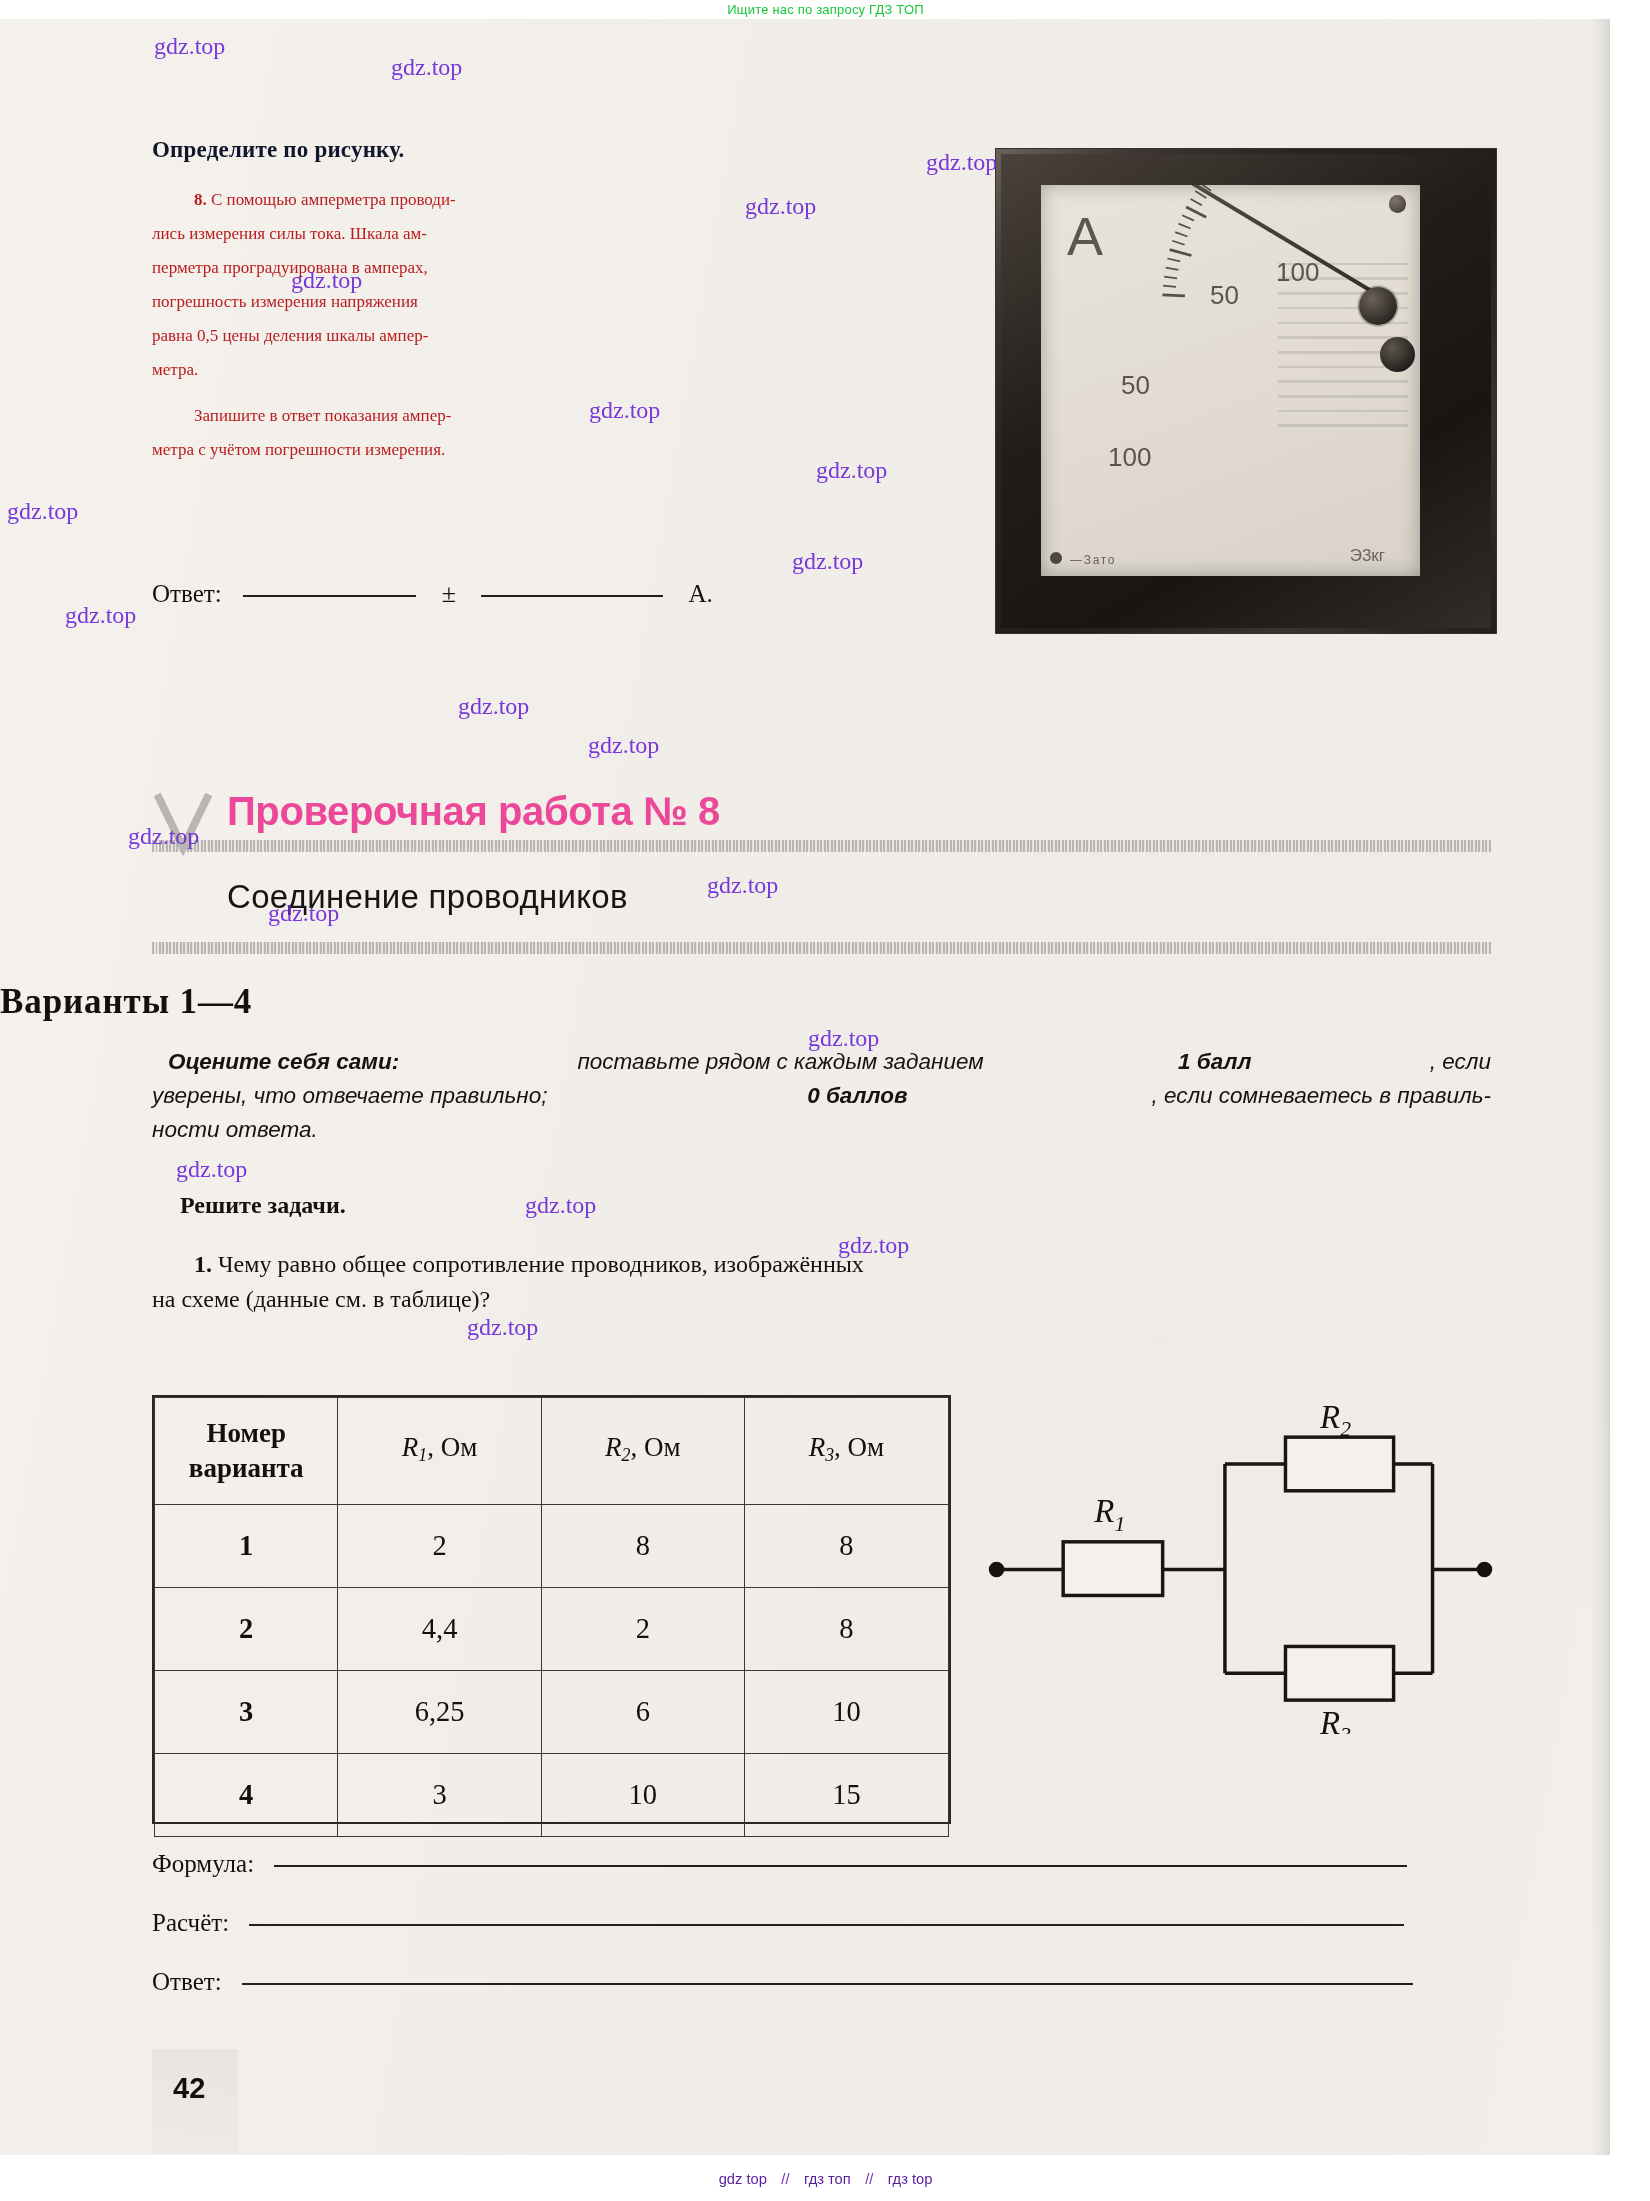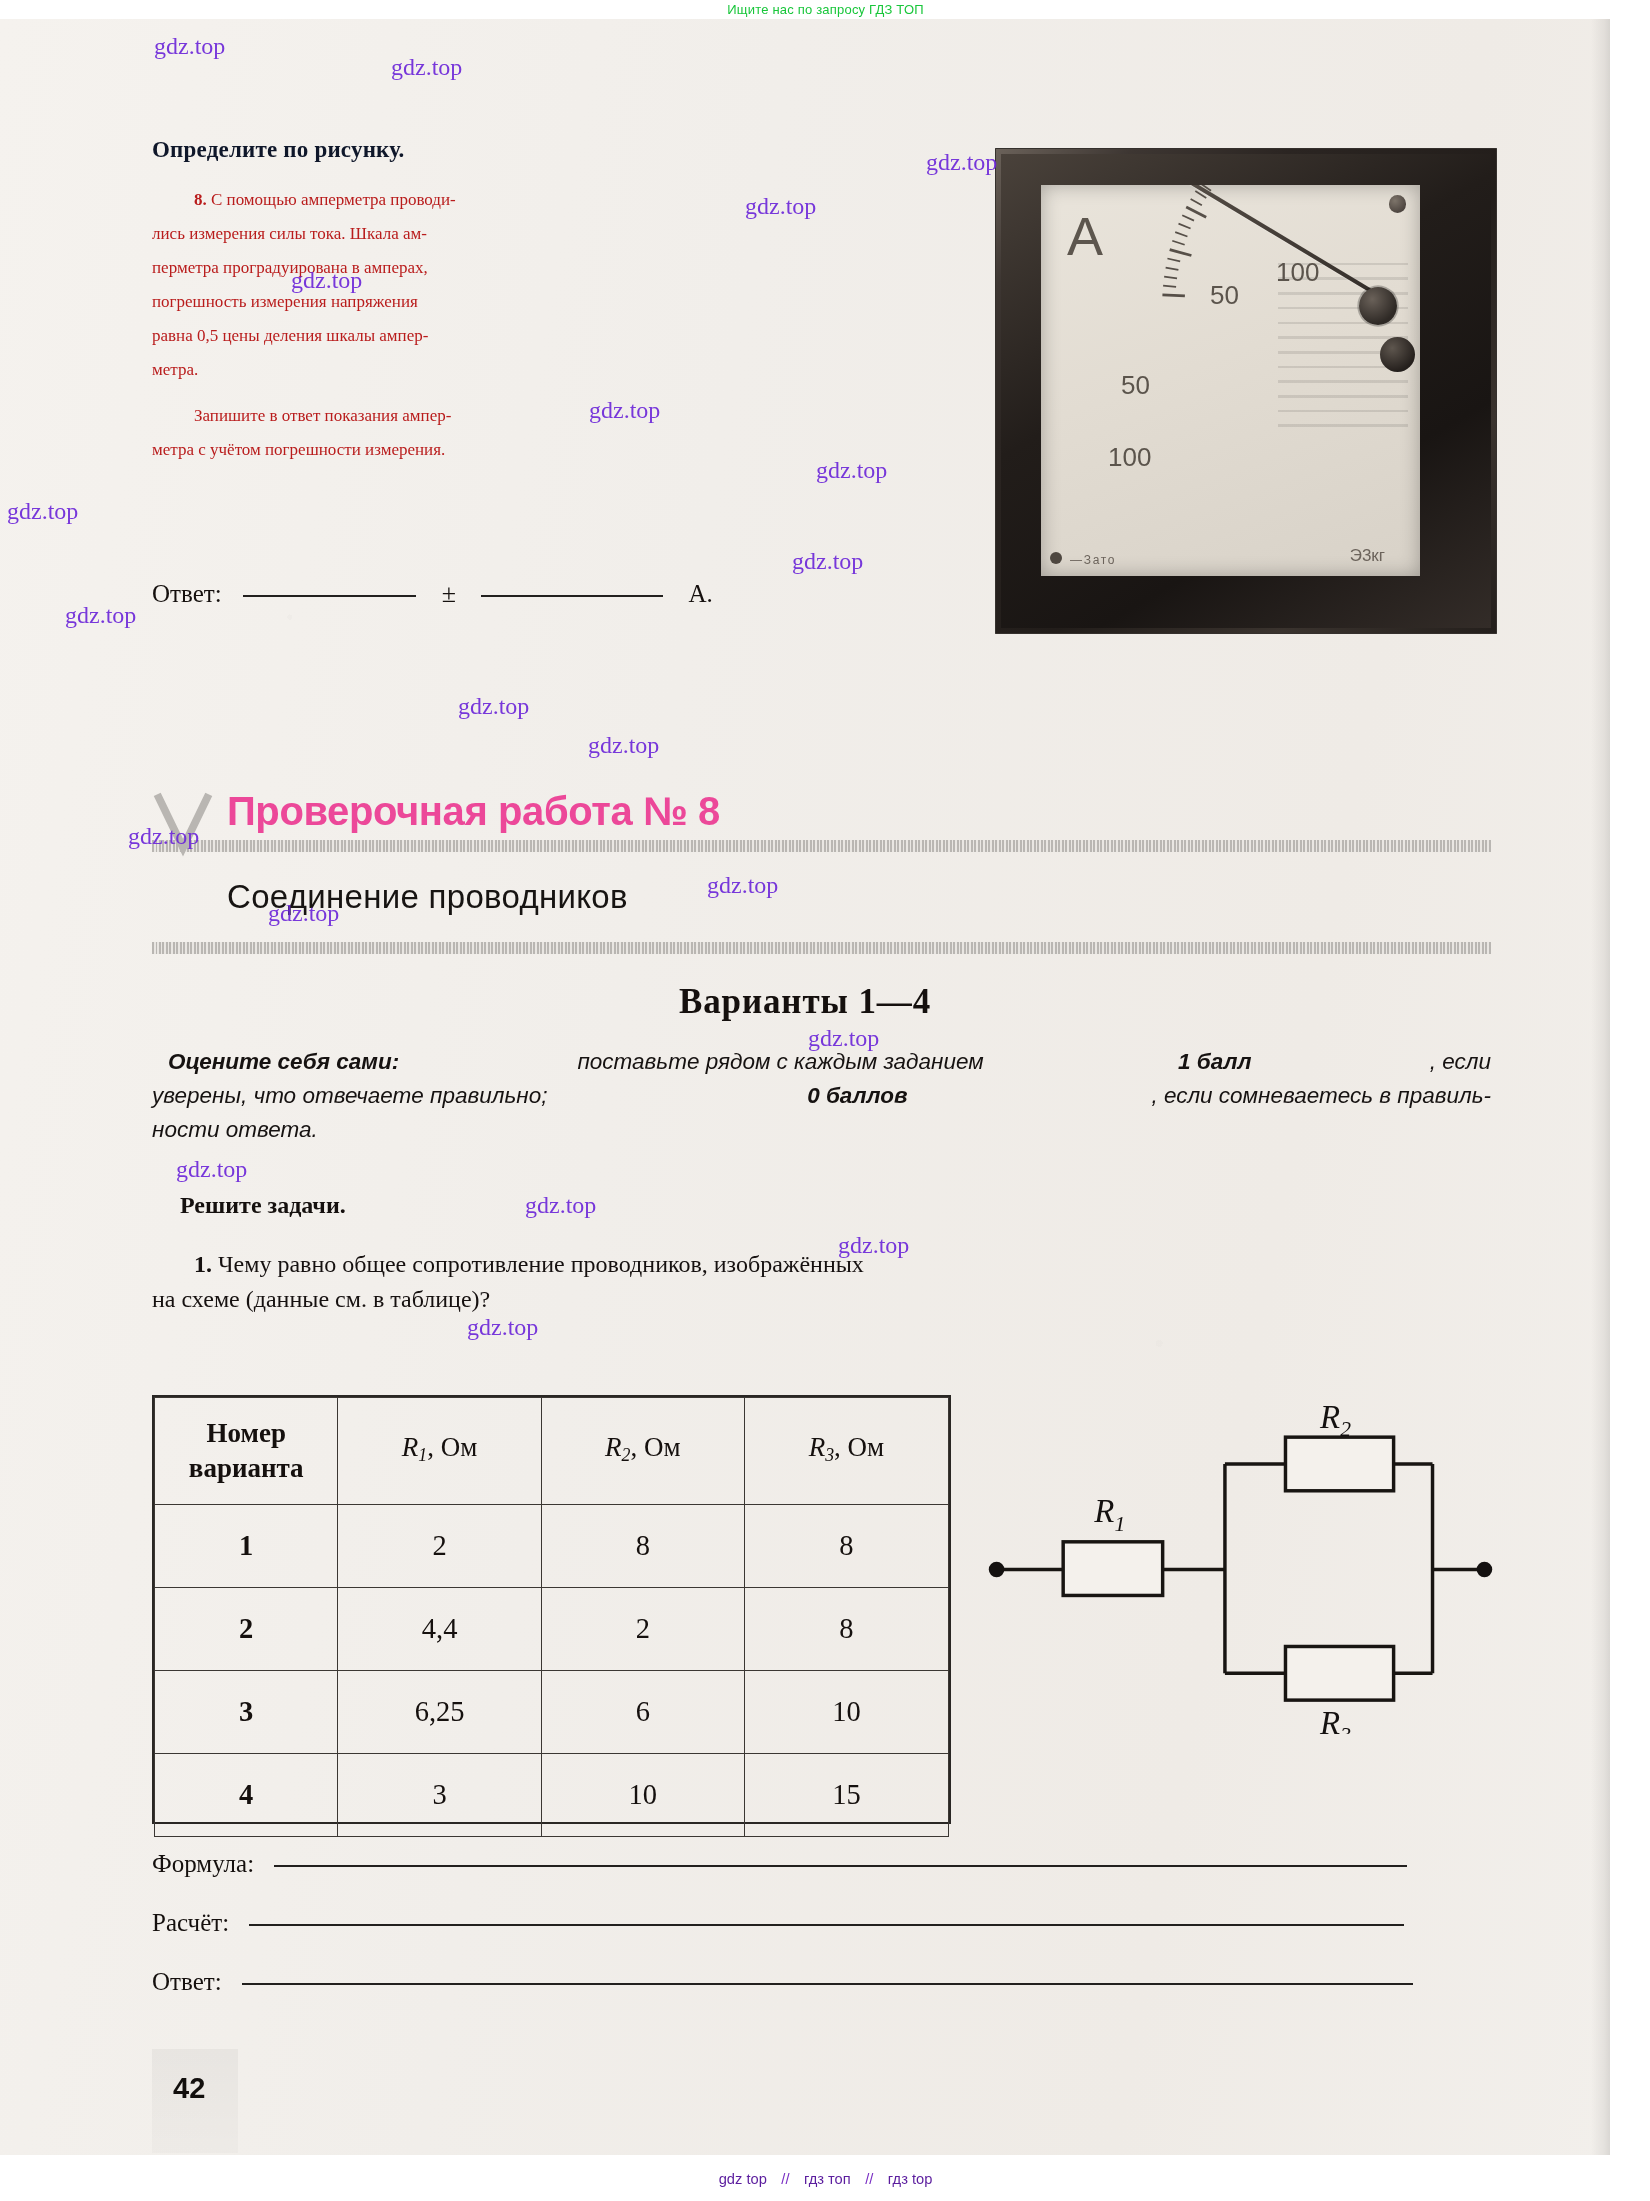--- a/index.html
+++ b/index.html
@@ -147,21 +147,21 @@
     font-family:"Liberation Sans",sans-serif;font-weight:bold;
     font-size:40px;letter-spacing:-0.4px;color:#ec4899;line-height:1.1;
   }
   #sec-sub{
     position:absolute;left:227px;top:879px;
     font-family:"Liberation Sans",sans-serif;font-weight:400;
     font-size:33px;letter-spacing:0.3px;color:#171412;line-height:1.1;
   }
 
   #variants{
-    position:absolute;left:0;top:982px;width:1610px;text-align:center;
+    position:absolute;left:0;top:982px;width:1610px;text-align:left;
     font-family:"Liberation Serif",serif;font-weight:bold;font-size:35px;
     color:#15100e;letter-spacing:0.9px;
   }
 
   #selfcheck{
     position:absolute;left:152px;top:1045px;width:1339px;
     font-family:"Liberation Sans",sans-serif;font-style:italic;
     font-size:22.5px;line-height:34px;color:#161211;text-align:justify;
   }
   #selfcheck b{font-weight:bold;font-style:italic;margin-left:16px;}

